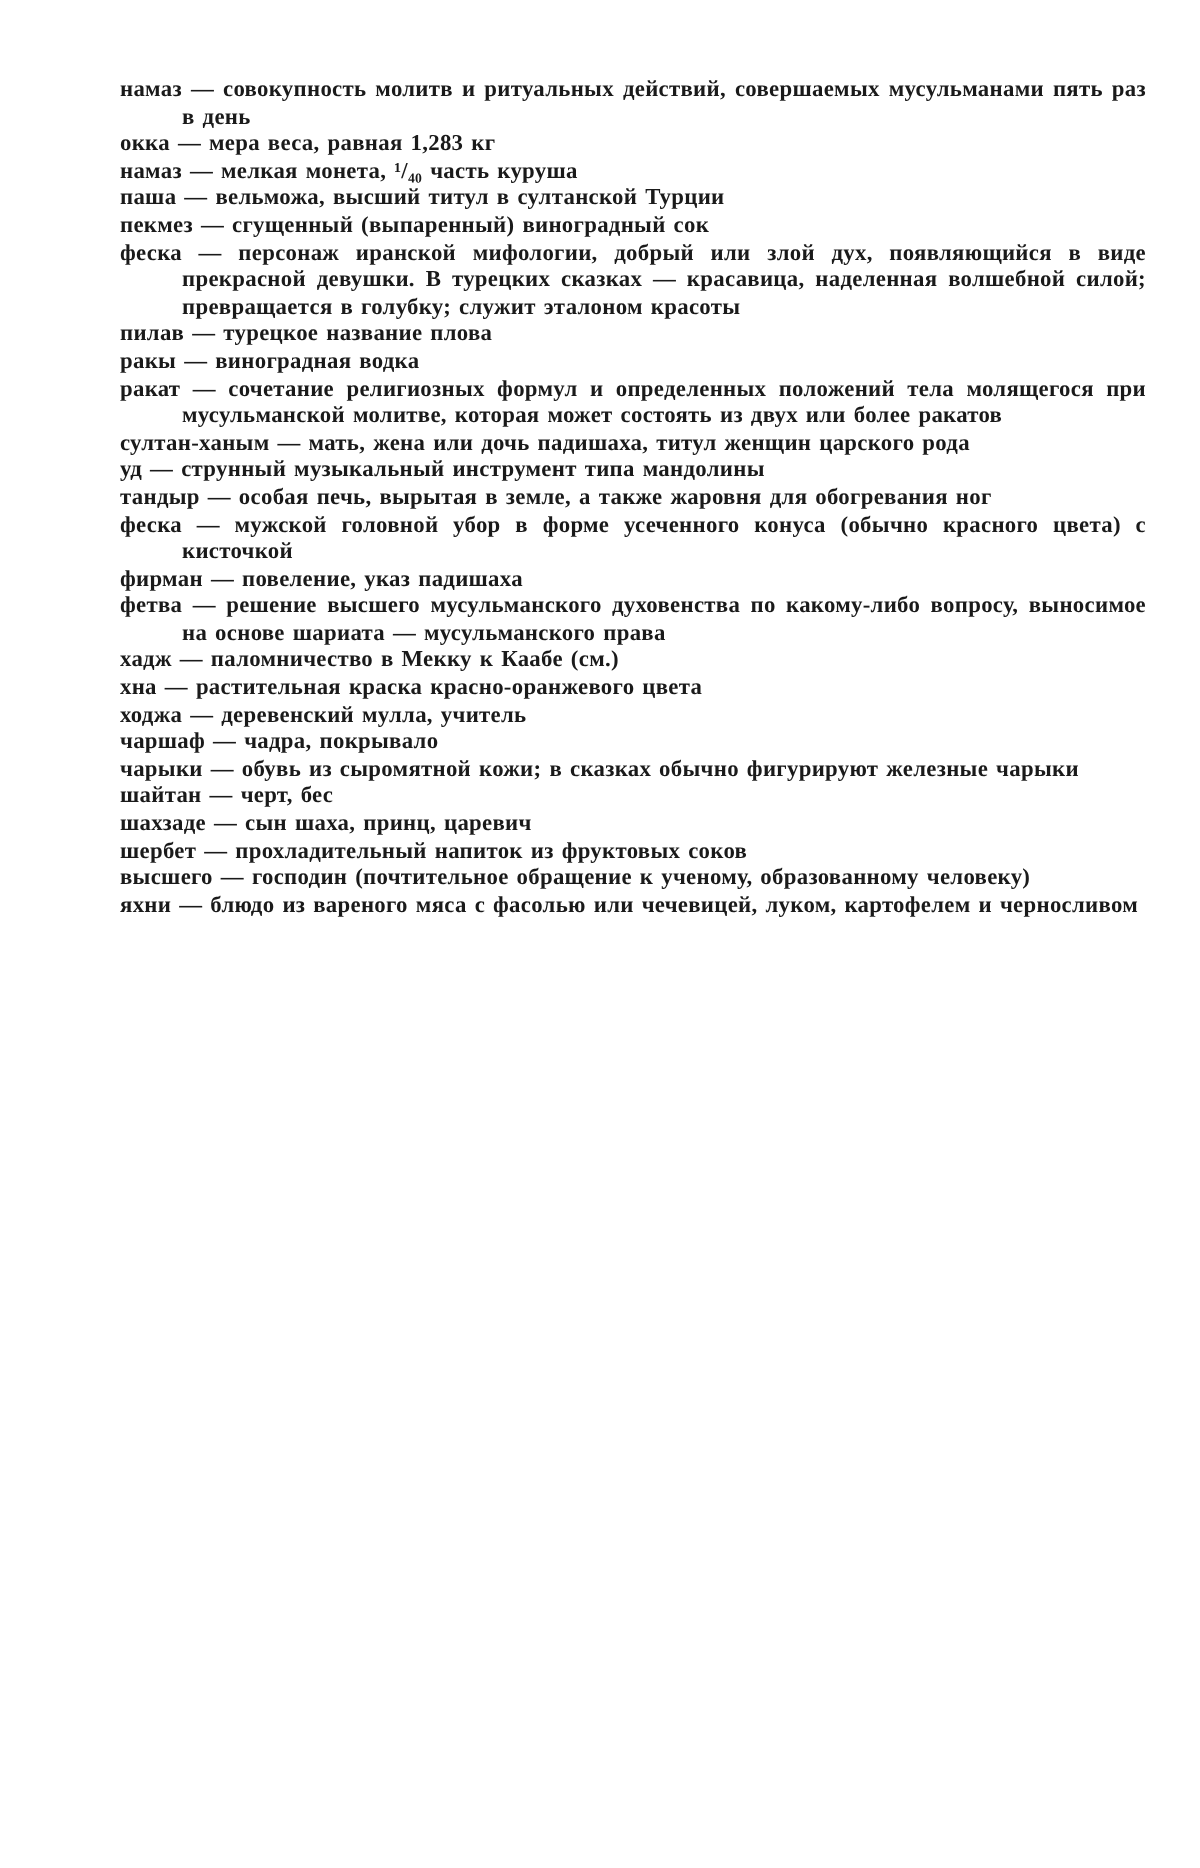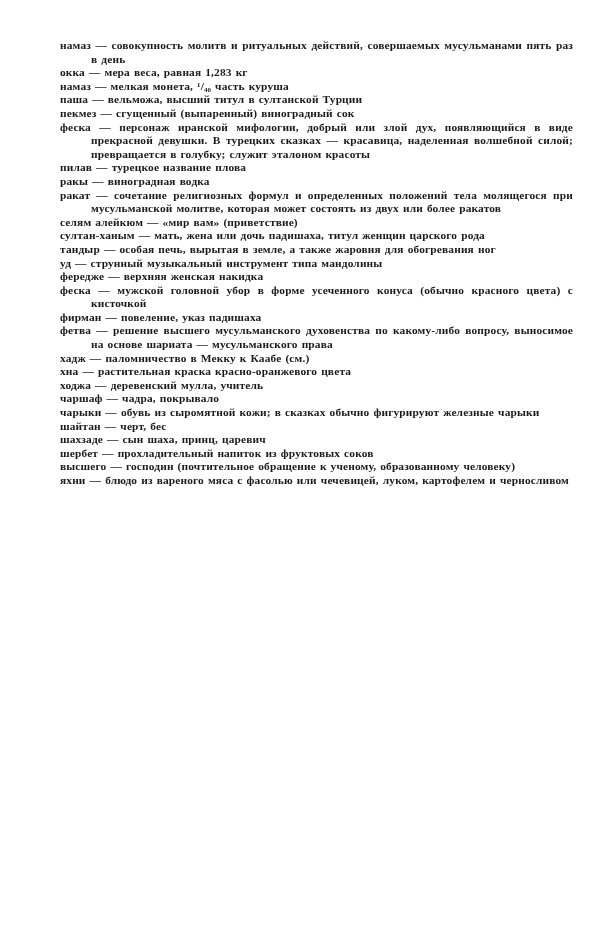--- a/index.html
+++ b/index.html
@@ -44,25 +44,23 @@
   <div class="glossary" id="glossary">
       <p class="entry"><span class="term">намаз</span><span> — совокупность молитв и ритуальных действий, совершаемых мусульманами пять раз в день</span></p>
       <p class="entry"><span class="term">окка</span><span> — мера веса, равная 1,283 кг</span></p>
       <p class="entry"><span class="term">намаз</span><span> — мелкая монета, ¹/₄₀ часть куруша</span></p>
       <p class="entry"><span class="term">паша</span><span> — вельможа, высший титул в султанской Турции</span></p>
       <p class="entry"><span class="term">пекмез</span><span> — сгущенный (выпаренный) виноградный сок</span></p>
       <p class="entry"><span class="term">феска</span><span> — персонаж иранской мифологии, добрый или злой дух, появляющийся в виде прекрасной девушки. В турецких сказках — красавица, наделенная волшебной силой; превращается в голубку; служит эталоном красоты</span></p>
       <p class="entry"><span class="term">пилав</span><span> — турецкое название плова</span></p>
       <p class="entry"><span class="term">ракы</span><span> — виноградная водка</span></p>
       <p class="entry"><span class="term">ракат</span><span> — сочетание религиозных формул и определенных положений тела молящегося при мусульманской молитве, которая может состоять из двух или более ракатов</span></p>
-      <p class="entry"><span class="term">селям алейкюм</span><span> — «мир вам» (приветствие)</span></p>
       <p class="entry"><span class="term">султан-ханым</span><span> — мать, жена или дочь падишаха, титул женщин царского рода</span></p>
+      <p class="entry"><span class="term">уд</span><span> — струнный музыкальный инструмент типа мандолины</span></p>
       <p class="entry"><span class="term">тандыр</span><span> — особая печь, вырытая в земле, а также жаровня для обогревания ног</span></p>
-      <p class="entry"><span class="term">уд</span><span> — струнный музыкальный инструмент типа мандолины</span></p>
-      <p class="entry"><span class="term">фередже</span><span> — верхняя женская накидка</span></p>
       <p class="entry"><span class="term">феска</span><span> — мужской головной убор в форме усеченного конуса (обычно красного цвета) с кисточкой</span></p>
       <p class="entry"><span class="term">фирман</span><span> — повеление, указ падишаха</span></p>
       <p class="entry"><span class="term">фетва</span><span> — решение высшего мусульманского духовенства по какому-либо вопросу, выносимое на основе шариата — мусульманского права</span></p>
       <p class="entry"><span class="term">хадж</span><span> — паломничество в Мекку к Каабе (см.)</span></p>
       <p class="entry"><span class="term">хна</span><span> — растительная краска красно-оранжевого цвета</span></p>
       <p class="entry"><span class="term">ходжа</span><span> — деревенский мулла, учитель</span></p>
       <p class="entry"><span class="term">чаршаф</span><span> — чадра, покрывало</span></p>
       <p class="entry"><span class="term">чарыки</span><span> — обувь из сыромятной кожи; в сказках обычно фигурируют железные чарыки</span></p>
       <p class="entry"><span class="term">шайтан</span><span> — черт, бес</span></p>
       <p class="entry"><span class="term">шахзаде</span><span> — сын шаха, принц, царевич</span></p>

